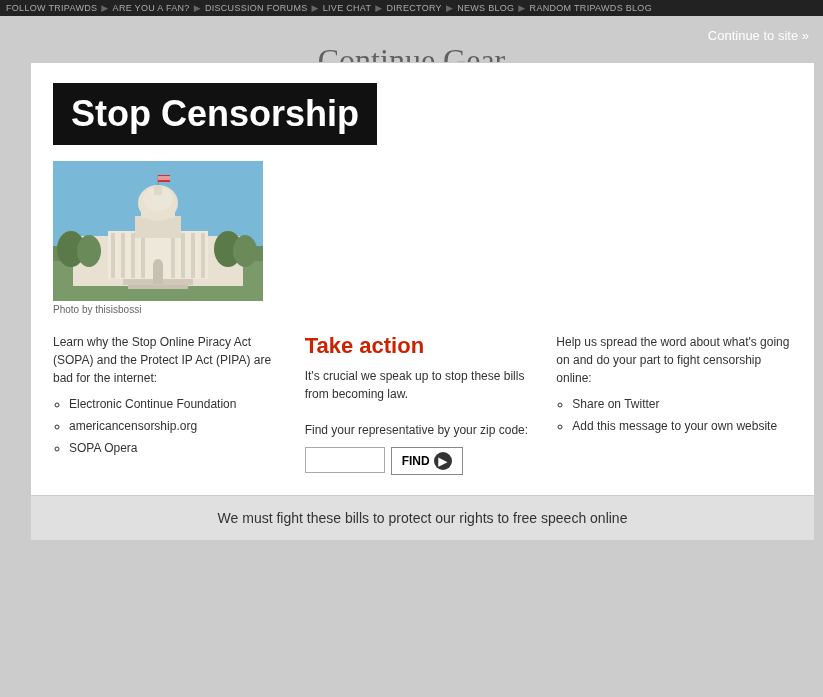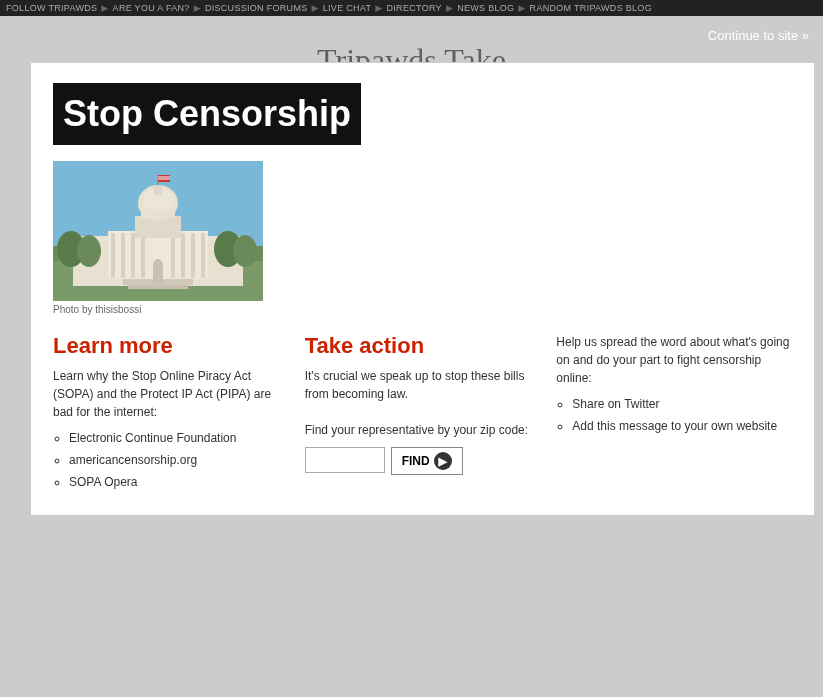--- a/index.html
+++ b/index.html
@@ -90,21 +90,21 @@
     }
 
     
     .banner {
       display: inline-block;
       background: #111;
       color: #fff;
       font-size: 36px;
       font-weight: bold;
       font-family: Arial, Helvetica, sans-serif;
-      padding: 10px 10px;
+      padding: 10px 18px;
       margin-bottom: 16px;
     }
 
     
     .main-row {
       display: flex;
       gap: 16px;
       margin-bottom: 18px;
     }
 
@@ -242,21 +242,21 @@
   <span class="sep">▶</span>
   <span>NEWS BLOG</span>
   <span class="sep">▶</span>
   <span>RANDOM TRIPAWDS BLOG</span>
 </div>
 
 <div class="continue-bar">
   <a href="#">Continue to site</a>
 </div>
 
-<div class="bg-title">Tripawds Take</div>
+<div class="bg-title">Continue Gear</div>
 
 <div class="overlay">
 
   
   <div class="banner">Stop Censorship</div>
 
   
   <div class="main-row">
     <div class="capitol-img">
       <div class="capitol-svg-container">
@@ -309,21 +309,20 @@
         </svg>
       </div>
       <div class="photo-credit">Photo by thisisbossi</div>
     </div>
   </div>
 
   
   <div class="three-col">
 
     <div class="col">
-      <div class="col-title">Learn more</div>
       <div class="col-body">
         <span>Learn why the Stop Online Piracy Act (SOPA) and the Protect IP Act (PIPA) are bad for the internet:</span>
         <ul>
           <li><a href="#" style="color:#333;text-decoration:none;">Electronic Continue Foundation</a></li>
           <li><a href="#" style="color:#333;text-decoration:none;">americancensorship.org</a></li>
           <li><a href="#" style="color:#333;text-decoration:none;">SOPA Opera</a></li>
         </ul>
       </div>
     </div>
 
@@ -349,14 +348,17 @@
         <ul>
           <li><a href="#" style="color:#333;text-decoration:none;">Share on Twitter</a></li>
           <li><a href="#" style="color:#333;text-decoration:none;">Add this message to your own website</a></li>
         </ul>
       </div>
     </div>
 
   </div>
 
   
+  <div class="footer-bar">
+    <span>We must fight these bills to protect our rights to free speech online</span>
+  </div>
 
 </div>
 
 </body></html>

